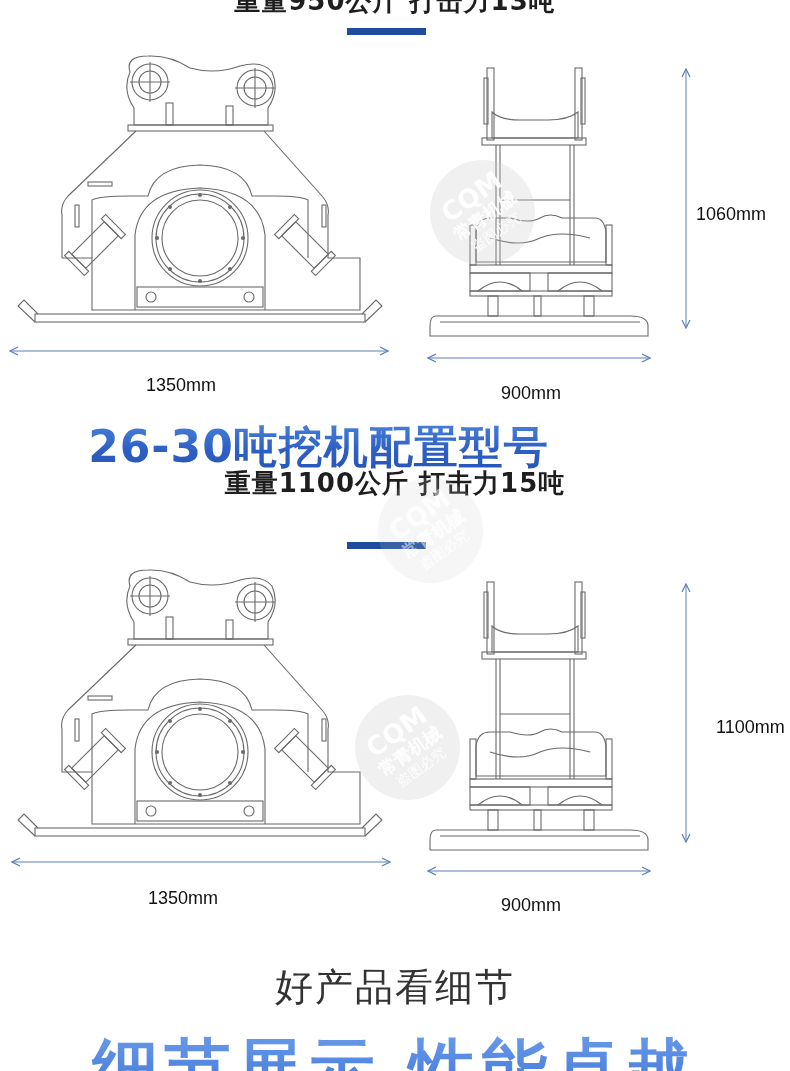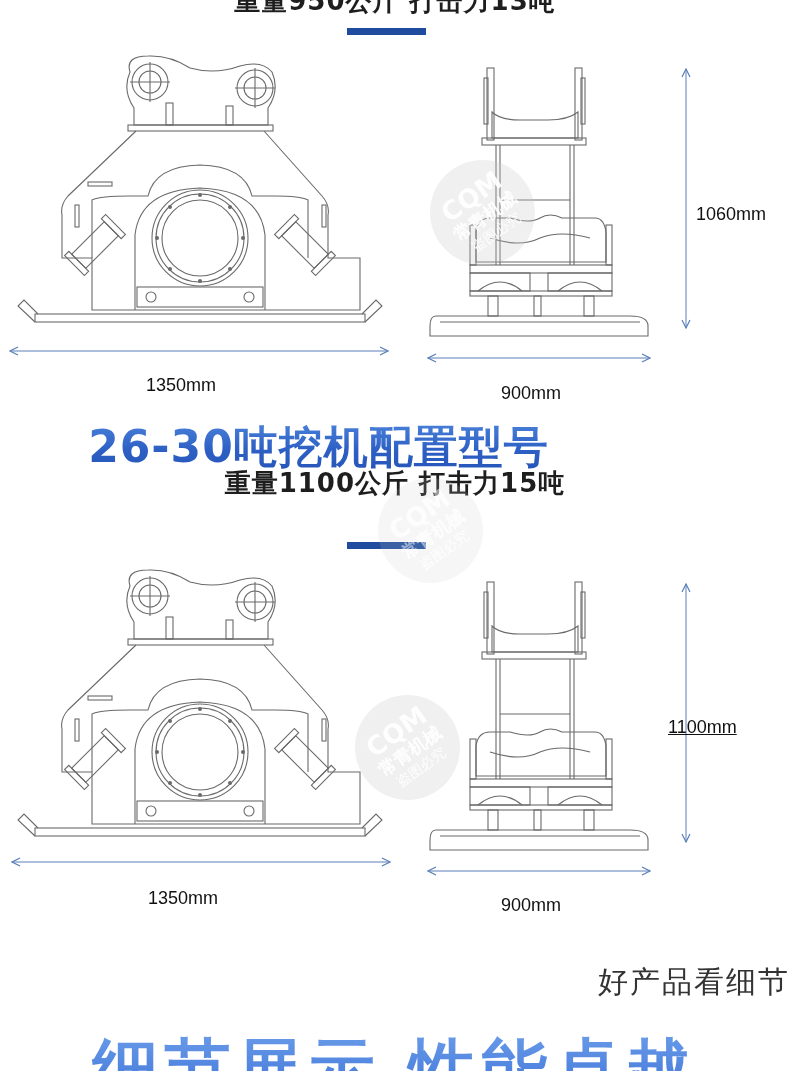--- a/index.html
+++ b/index.html
@@ -8,21 +8,21 @@
   .abs { position: absolute; }
   .spec-line { font-weight: bold; font-size: 26px; color: #1e1e1e; letter-spacing: 1px;
                left: 0; width: 790px; text-align: center; white-space: nowrap; }
   .accent-bar { background: #1f4c9e; height: 7px; width: 79px; left: 347px; }
   .model-title { left: 0; width: 637px; text-align: center; font-weight: bold; font-size: 44px;
                  letter-spacing: 1px; white-space: nowrap;
                  background: linear-gradient(180deg, #4d86dc 0%, #2d5fc4 55%, #2553b5 100%);
                  -webkit-background-clip: text; background-clip: text; color: transparent; }
   .dim { font-family: "Liberation Sans", "DejaVu Sans", sans-serif; font-size: 18px; color: #111; white-space: nowrap; text-align: right; }
   .drawing { overflow: visible; }
-  .detail-sub { left: 0; width: 790px; text-align: right; font-size: 30px; color: #333; letter-spacing: 2px; white-space: nowrap; }
+  .detail-sub { left: 0; width: 790px; text-align: center; font-size: 38px; color: #333; letter-spacing: 2px; white-space: nowrap; }
   .detail-title { left: 0; width: 790px; text-align: center; font-weight: bold; font-size: 66px; letter-spacing: 6px; white-space: nowrap;
                   background: linear-gradient(180deg, #6fa0ec 0%, #4a7fdc 60%, #3a6ed0 100%);
                   -webkit-background-clip: text; background-clip: text; color: transparent; }
   .watermark { border-radius: 50%; background: rgba(200,200,200,0.28); display: flex; flex-direction: column;
                align-items: center; justify-content: center; transform: rotate(-35deg); color: rgba(255,255,255,0.9); }
   .watermark .wm-brand { font-size: 26px; font-weight: bold; line-height: 1; }
   .watermark .wm-cn { font-size: 18px; font-weight: bold; line-height: 1.2; }
   .watermark .wm-note { font-size: 14px; line-height: 1.2; }
 </style>
 </head>
@@ -144,21 +144,21 @@
 
 <svg class="abs drawing" style="left:0;top:514px;" width="790" height="410">
   <use href="#front-view"></use>
   <use href="#side-view"></use>
   <line x1="12" y1="348" x2="390" y2="348" stroke="#5b7fb8" stroke-width="1" marker-start="url(#arrowhead)" marker-end="url(#arrowhead)"></line>
   <line x1="428" y1="357" x2="650" y2="357" stroke="#5b7fb8" stroke-width="1" marker-start="url(#arrowhead)" marker-end="url(#arrowhead)"></line>
   <line x1="686" y1="70" x2="686" y2="328" stroke="#5b7fb8" stroke-width="1" marker-start="url(#arrowhead)" marker-end="url(#arrowhead)"></line>
 </svg>
 <div class="abs dim" style="left:148px;top:888px;">1350mm</div>
 <div class="abs dim" style="left:501px;top:895px;">900mm</div>
-<div class="abs dim" style="left:668px;top:717px;text-decoration:underline;">1100mm</div>
+<div class="abs dim" style="left:716px;top:717px;">1100mm</div>
 
 <div class="abs watermark" style="left:355px;top:695px;width:105px;height:105px;">
   <span class="wm-brand">CQM</span>
   <span class="wm-cn">常青机械</span>
   <span class="wm-note">盗图必究</span>
 </div>
 <div class="abs watermark" style="left:378px;top:478px;width:105px;height:105px;opacity:0.6;">
   <span class="wm-brand">CQM</span>
   <span class="wm-cn">常青机械</span>
   <span class="wm-note">盗图必究</span>

